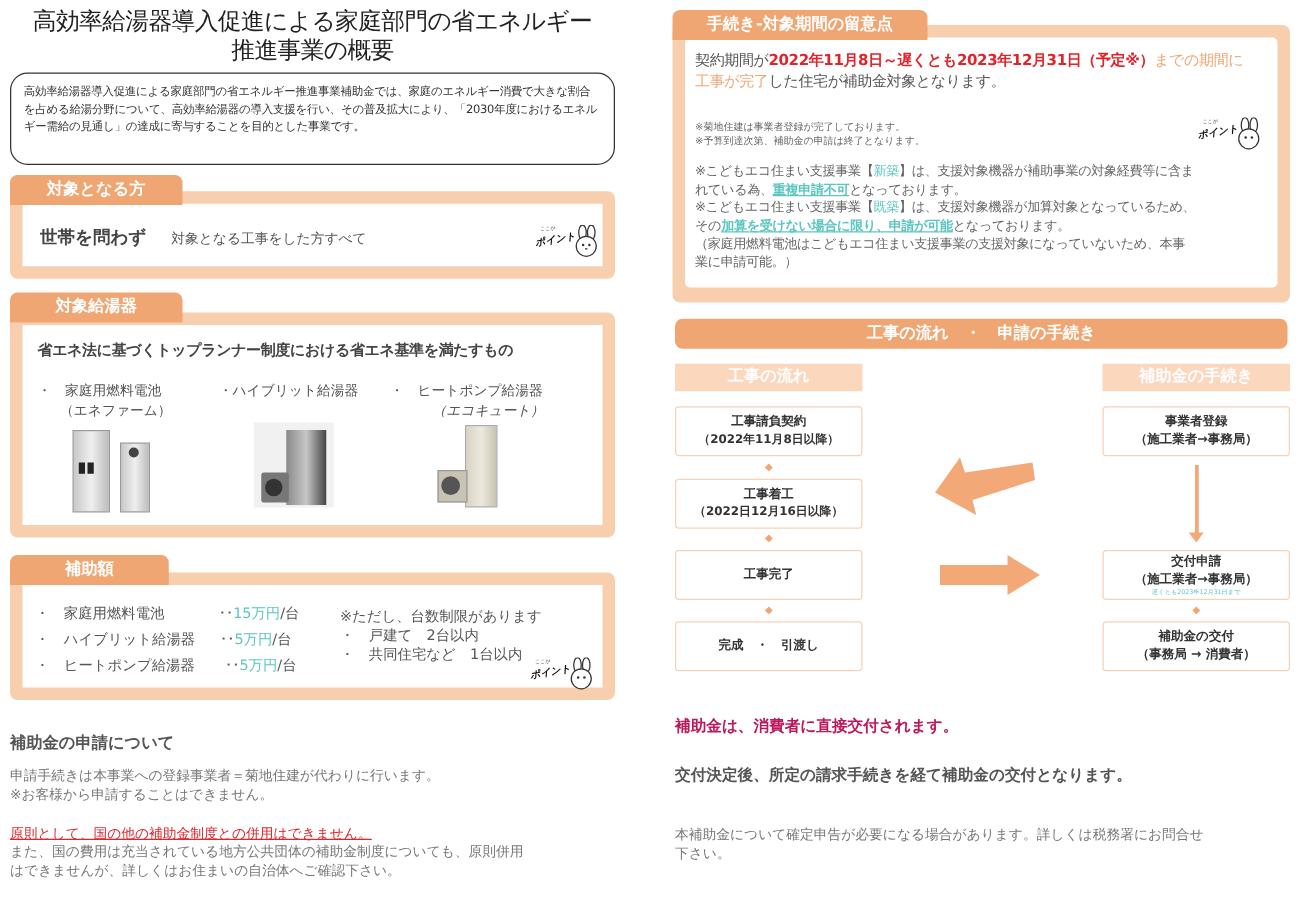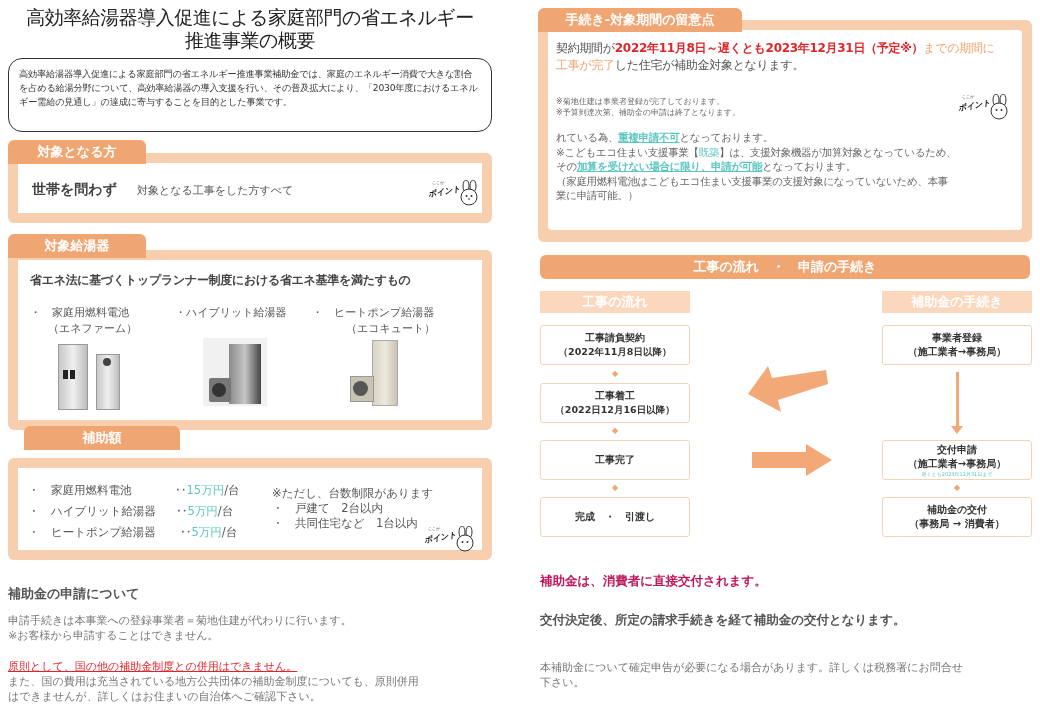--- a/index.html
+++ b/index.html
@@ -97,21 +97,21 @@
 
 <div class="abs gray" style="left:30px;top:305px;font-size:11px;line-height:16px;">
   <div>・　家庭用燃料電池</div>
   <div style="padding-left:18px;">（エネファーム）</div>
 </div>
 <div class="abs gray" style="left:175px;top:305px;font-size:11px;line-height:16px;">
   <div>・ハイブリット給湯器</div>
 </div>
 <div class="abs gray" style="left:312px;top:305px;font-size:11px;line-height:16px;">
   <div>・　ヒートポンプ給湯器</div>
-  <div style="padding-left:34px;">（エコキュート）</div>
+  <div style="padding-left:34px;font-style:italic;">（エコキュート）</div>
 </div>
 
 <div class="product-img" style="left:58px;top:344px;width:64px;height:68px;">
   <div style="position:absolute;left:0;top:0;width:30px;height:66px;background:linear-gradient(90deg,#c8c8c8,#efefef,#bdbdbd);border:1px solid #999;"></div>
   <div style="position:absolute;left:5px;top:26px;width:5px;height:9px;background:#222;"></div>
   <div style="position:absolute;left:12px;top:26px;width:5px;height:9px;background:#222;"></div>
   <div style="position:absolute;left:38px;top:10px;width:24px;height:56px;background:linear-gradient(90deg,#c8c8c8,#efefef,#bdbdbd);border:1px solid #999;"></div>
   <div style="position:absolute;left:45px;top:14px;width:8px;height:8px;border-radius:50%;background:#444;"></div>
 </div>
 <div class="product-img" style="left:203px;top:338px;width:64px;height:68px;background:#f1f1f1;">
@@ -121,21 +121,21 @@
 </div>
 <div class="product-img" style="left:348px;top:340px;width:60px;height:68px;">
   <div style="position:absolute;left:24px;top:0;width:26px;height:66px;background:linear-gradient(90deg,#d8d3c4,#ede9de,#c9c3b2);border:1px solid #aaa;"></div>
   <div style="position:absolute;left:2px;top:36px;width:24px;height:26px;background:#c8c3b3;border:1px solid #999;"></div>
   <div style="position:absolute;left:5px;top:41px;width:15px;height:15px;border-radius:50%;background:#555;"></div>
 </div>
 
 <div class="abs section" style="left:8px;top:458px;width:484px;height:102px;">
   <div class="section-inner" style="left:10px;top:10px;width:464px;height:82px;"></div>
 </div>
-<div class="tab" style="left:8px;top:426px;width:156px;margin-left:16px;">補助額</div>
+<div class="tab" style="left:8px;top:444px;width:127px;">補助額</div>
 
 <div class="abs gray" style="left:28px;top:480px;font-size:11.5px;line-height:21px;">
   <div style="position:relative;width:230px;">
     <span>・　家庭用燃料電池</span>
     <span style="position:absolute;left:147px;"><span>･･</span><span class="teal">15万円</span><span>/台</span></span>
   </div>
   <div style="position:relative;width:230px;">
     <span>・　ハイブリット給湯器</span>
     <span style="position:absolute;left:148px;"><span>･･</span><span class="teal">5万円</span><span>/台</span></span>
   </div>
@@ -190,20 +190,21 @@
   <span class="lbl">ポイント</span>
   <svg class="bunny" viewBox="0 0 22 26">
       <ellipse cx="8" cy="6" rx="3" ry="6" fill="#fff" stroke="#333" stroke-width="1"></ellipse>
       <ellipse cx="15" cy="6" rx="3" ry="6" fill="#fff" stroke="#333" stroke-width="1"></ellipse>
       <circle cx="11" cy="17" r="8" fill="#fff" stroke="#333" stroke-width="1"></circle>
       <circle cx="8.5" cy="16" r="1" fill="#333"></circle>
       <circle cx="13.5" cy="16" r="1" fill="#333"></circle>
     </svg>
 </div>
 <div class="abs" style="left:556px;top:130px;font-size:10.5px;line-height:14.5px;color:#666;width:470px;letter-spacing:-0.3px;">
+  <div><span>※こどもエコ住まい支援事業【</span><span class="teal">新築</span><span>】は、支援対象機器が補助事業の対象経費等に含ま</span></div>
   <div><span>れている為、</span><span class="teal" style="text-decoration:underline;font-weight:bold;">重複申請不可</span><span>となっております。</span></div>
   <div><span>※こどもエコ住まい支援事業【</span><span class="teal">既築</span><span>】は、支援対象機器が加算対象となっているため、</span></div>
   <div><span>その</span><span class="teal" style="text-decoration:underline;font-weight:bold;">加算を受けない場合に限り、申請が可能</span><span>となっております。</span></div>
   <div>（家庭用燃料電池はこどもエコ住まい支援事業の支援対象になっていないため、本事</div>
   <div>業に申請可能。）</div>
 </div>
 
 <div class="abs" style="left:540px;top:255px;width:490px;height:24px;background:#f0a672;border-radius:6px;color:#fff;font-size:13px;font-weight:bold;text-align:center;line-height:24px;">工事の流れ　・　申請の手続き</div>
 
 <div class="flow-head" style="left:540px;top:291px;width:150px;">工事の流れ</div>

